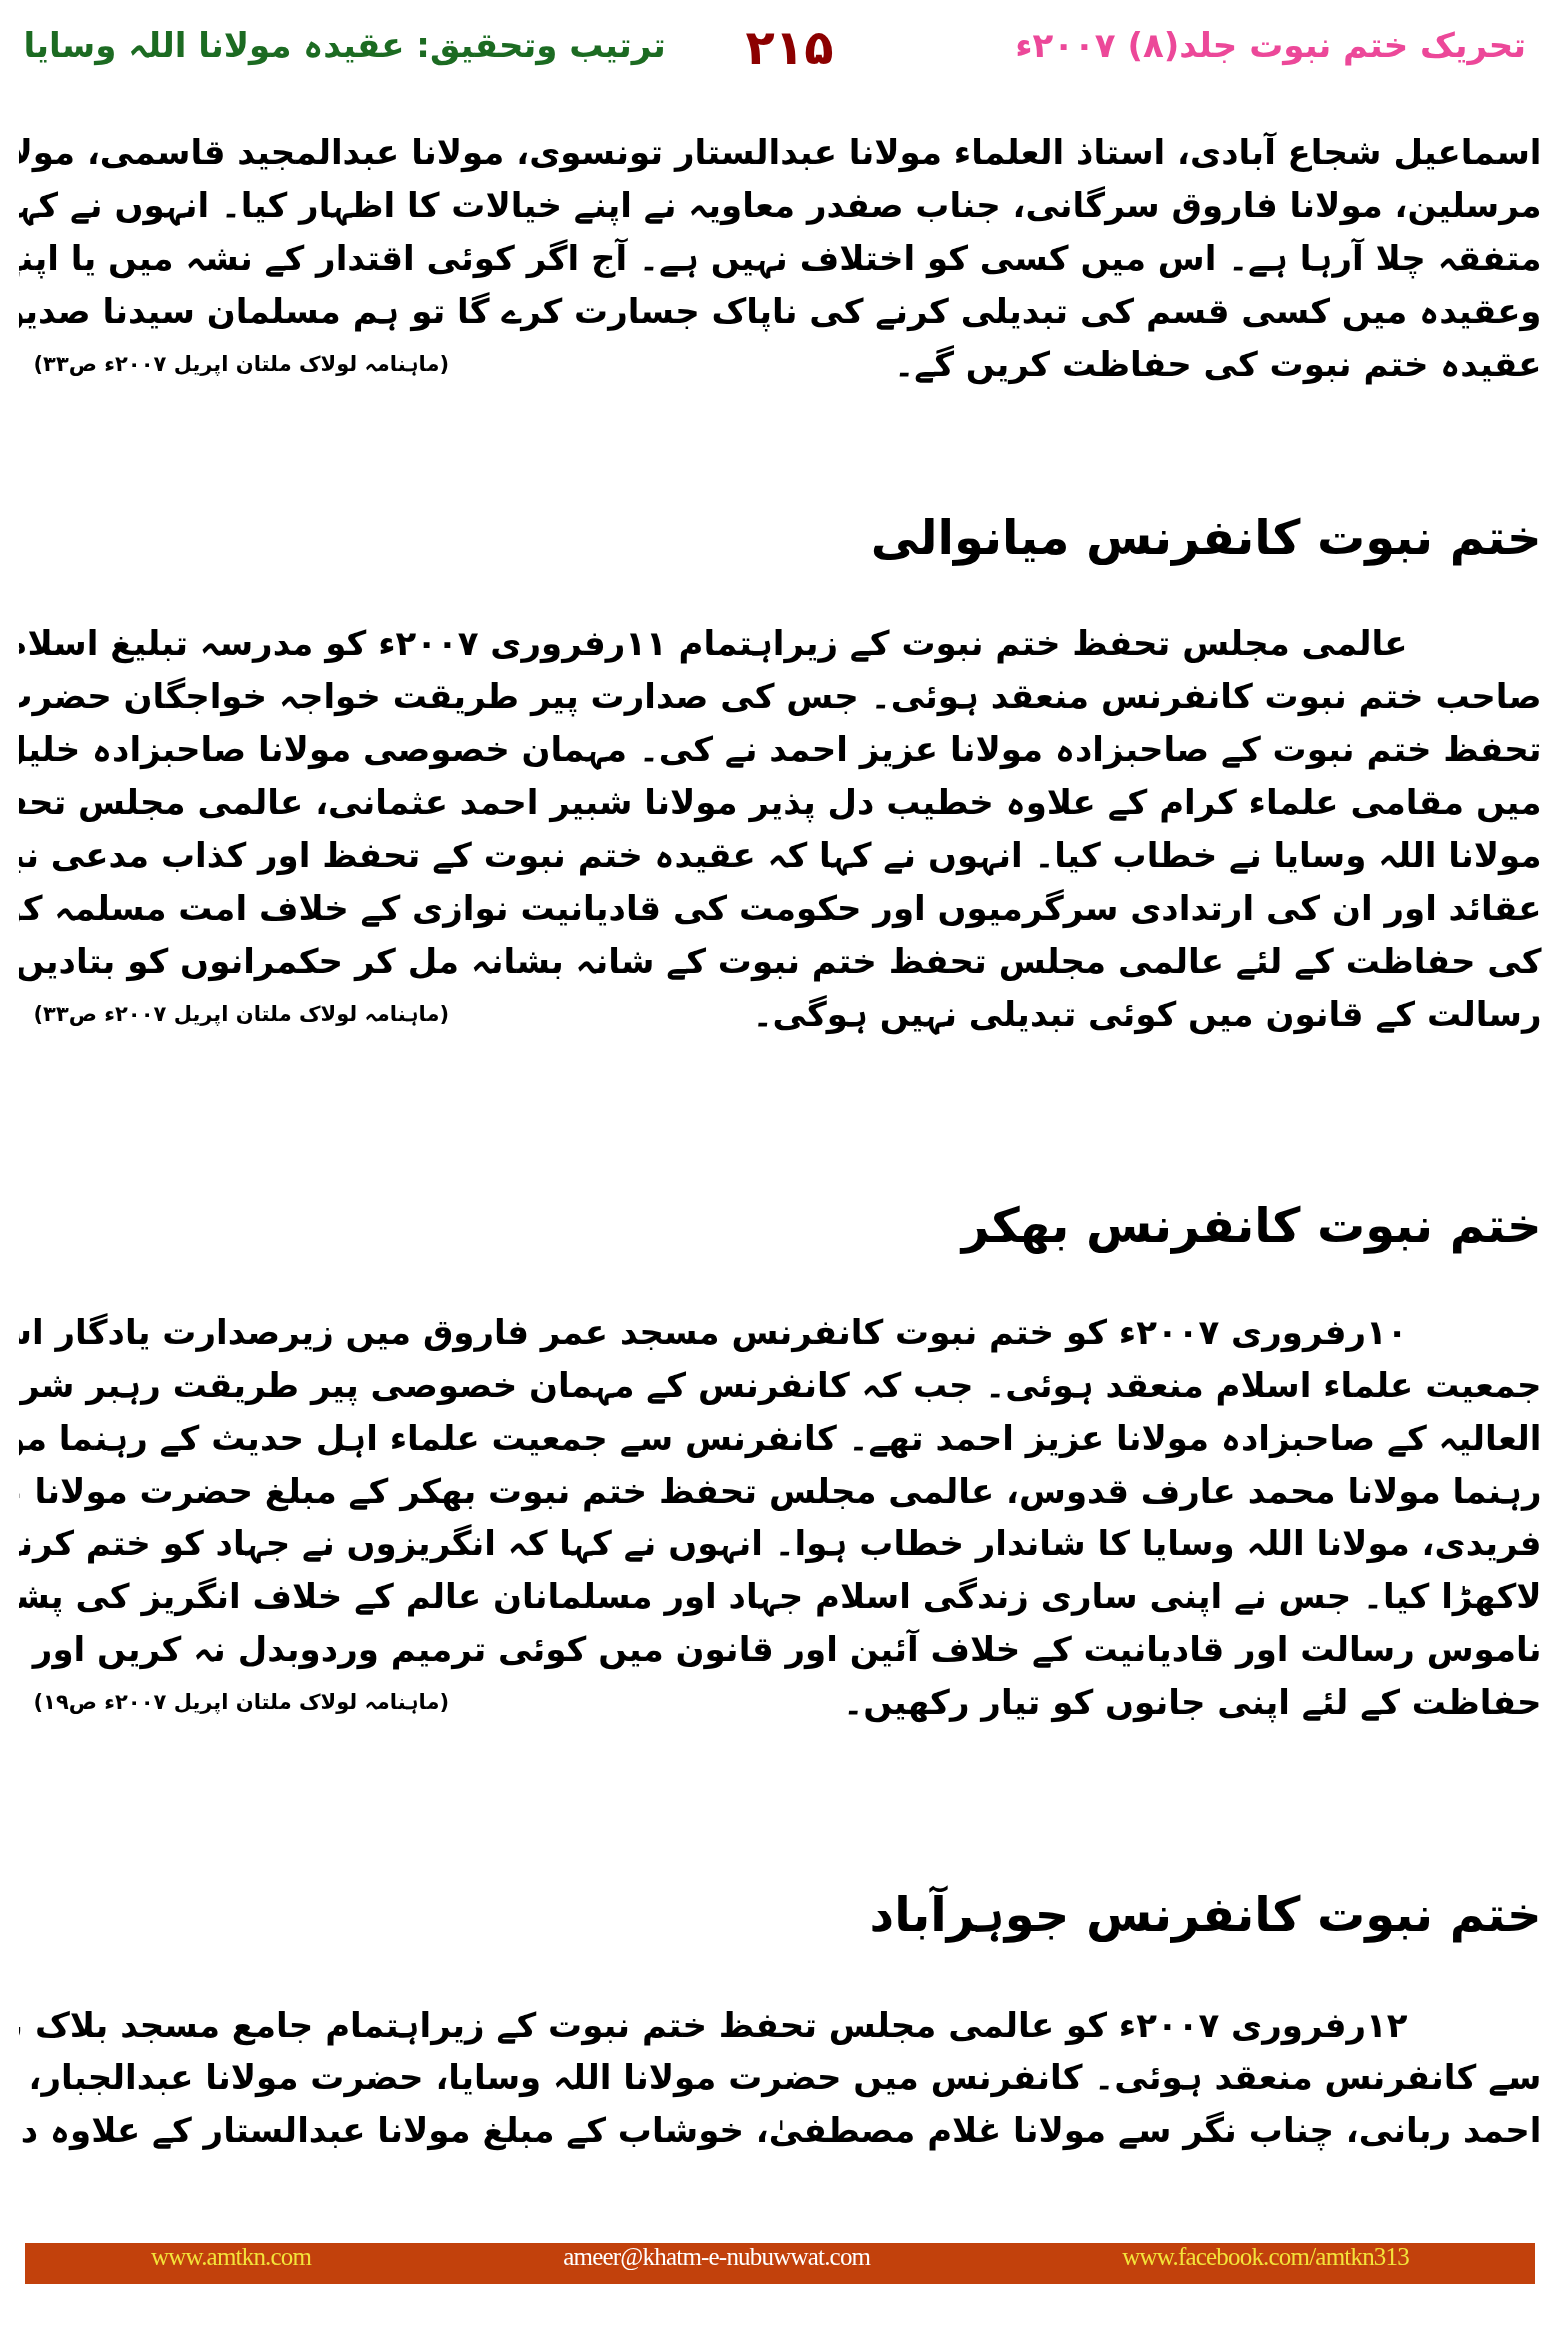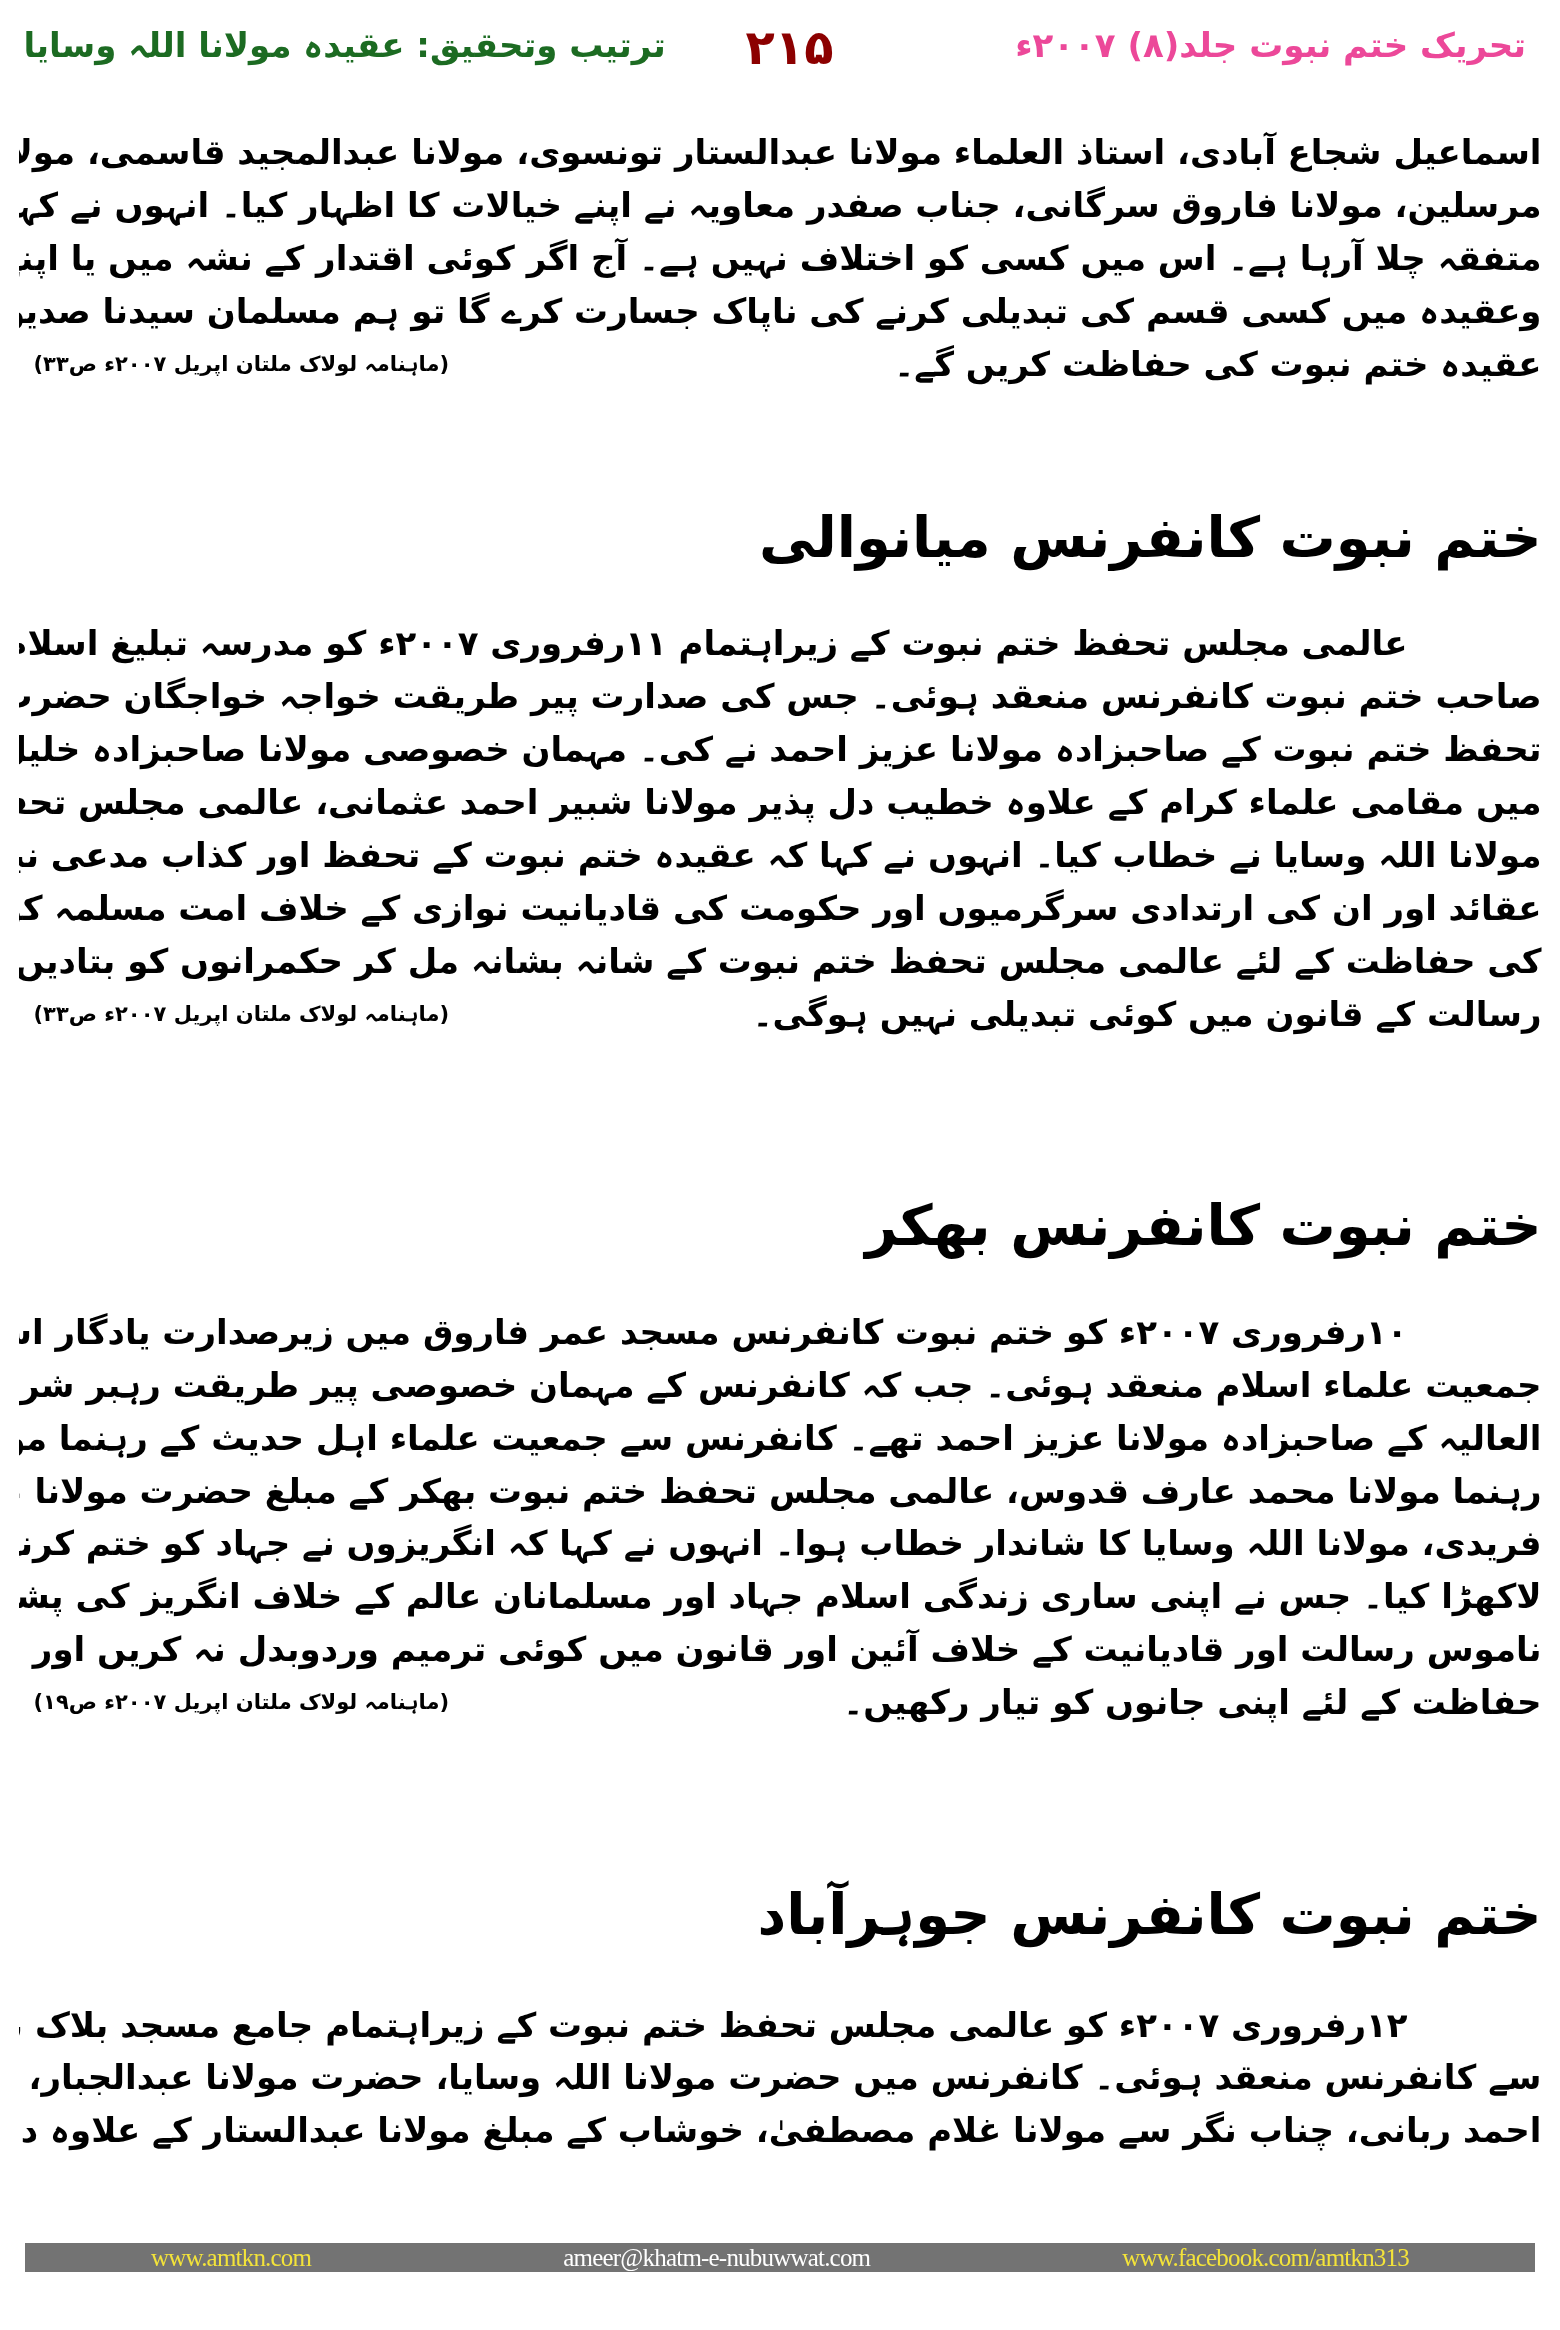--- a/index.html
+++ b/index.html
@@ -10,23 +10,23 @@
   .hdr-left { left: 23.5px; color: #1c6b22; direction: rtl; }
   .page-num { position: absolute; top: 18.5px; left: 739px; width: 101px; text-align: center;
               font-size: 48px; font-weight: bold; color: #8c0000; }
   .content { position: absolute; left: 18.5px; right: 18.5px; top: 0; direction: rtl; }
   .line { position: absolute; left: 0; right: 0; height: 53px; line-height: 53px;
           font-size: 34px; font-weight: bold; white-space: nowrap; overflow: hidden;
           text-align: justify; text-align-last: justify; letter-spacing: -0.8px; }
   .line.last { text-align-last: right; }
   .cite { position: absolute; left: 15px; font-size: 21px; font-weight: bold; direction: rtl;
           height: 53px; line-height: 53px; }
-  .heading { position: absolute; right: 0; font-size: 56px; font-weight: bold; height: 67px; line-height: 67px; }
-  .footer { position: absolute; left: 25px; right: 25px; top: 2243px; height: 29px; background: #737373;
-            display: flex; justify-content: space-around; align-items: flex-end;
+  .heading { position: absolute; right: 0; font-size: 48px; font-weight: bold; height: 67px; line-height: 67px; }
+  .footer { position: absolute; left: 25px; right: 25px; top: 2243px; height: 41px; background: #c2410c;
+            display: flex; justify-content: space-around; align-items: flex-start;
             font-family: "Liberation Serif", serif; font-size: 25px; }
   .footer span { letter-spacing: -0.8px; }
   .f-yellow { color: #f3e33a; }
   .f-white { color: #ffffff; }
 </style>
 </head>
 <body>
 
 <div>
   <div class="hdr hdr-right">تحریک ختم نبوت جلد(۸) ۲۰۰۷ء</div>

